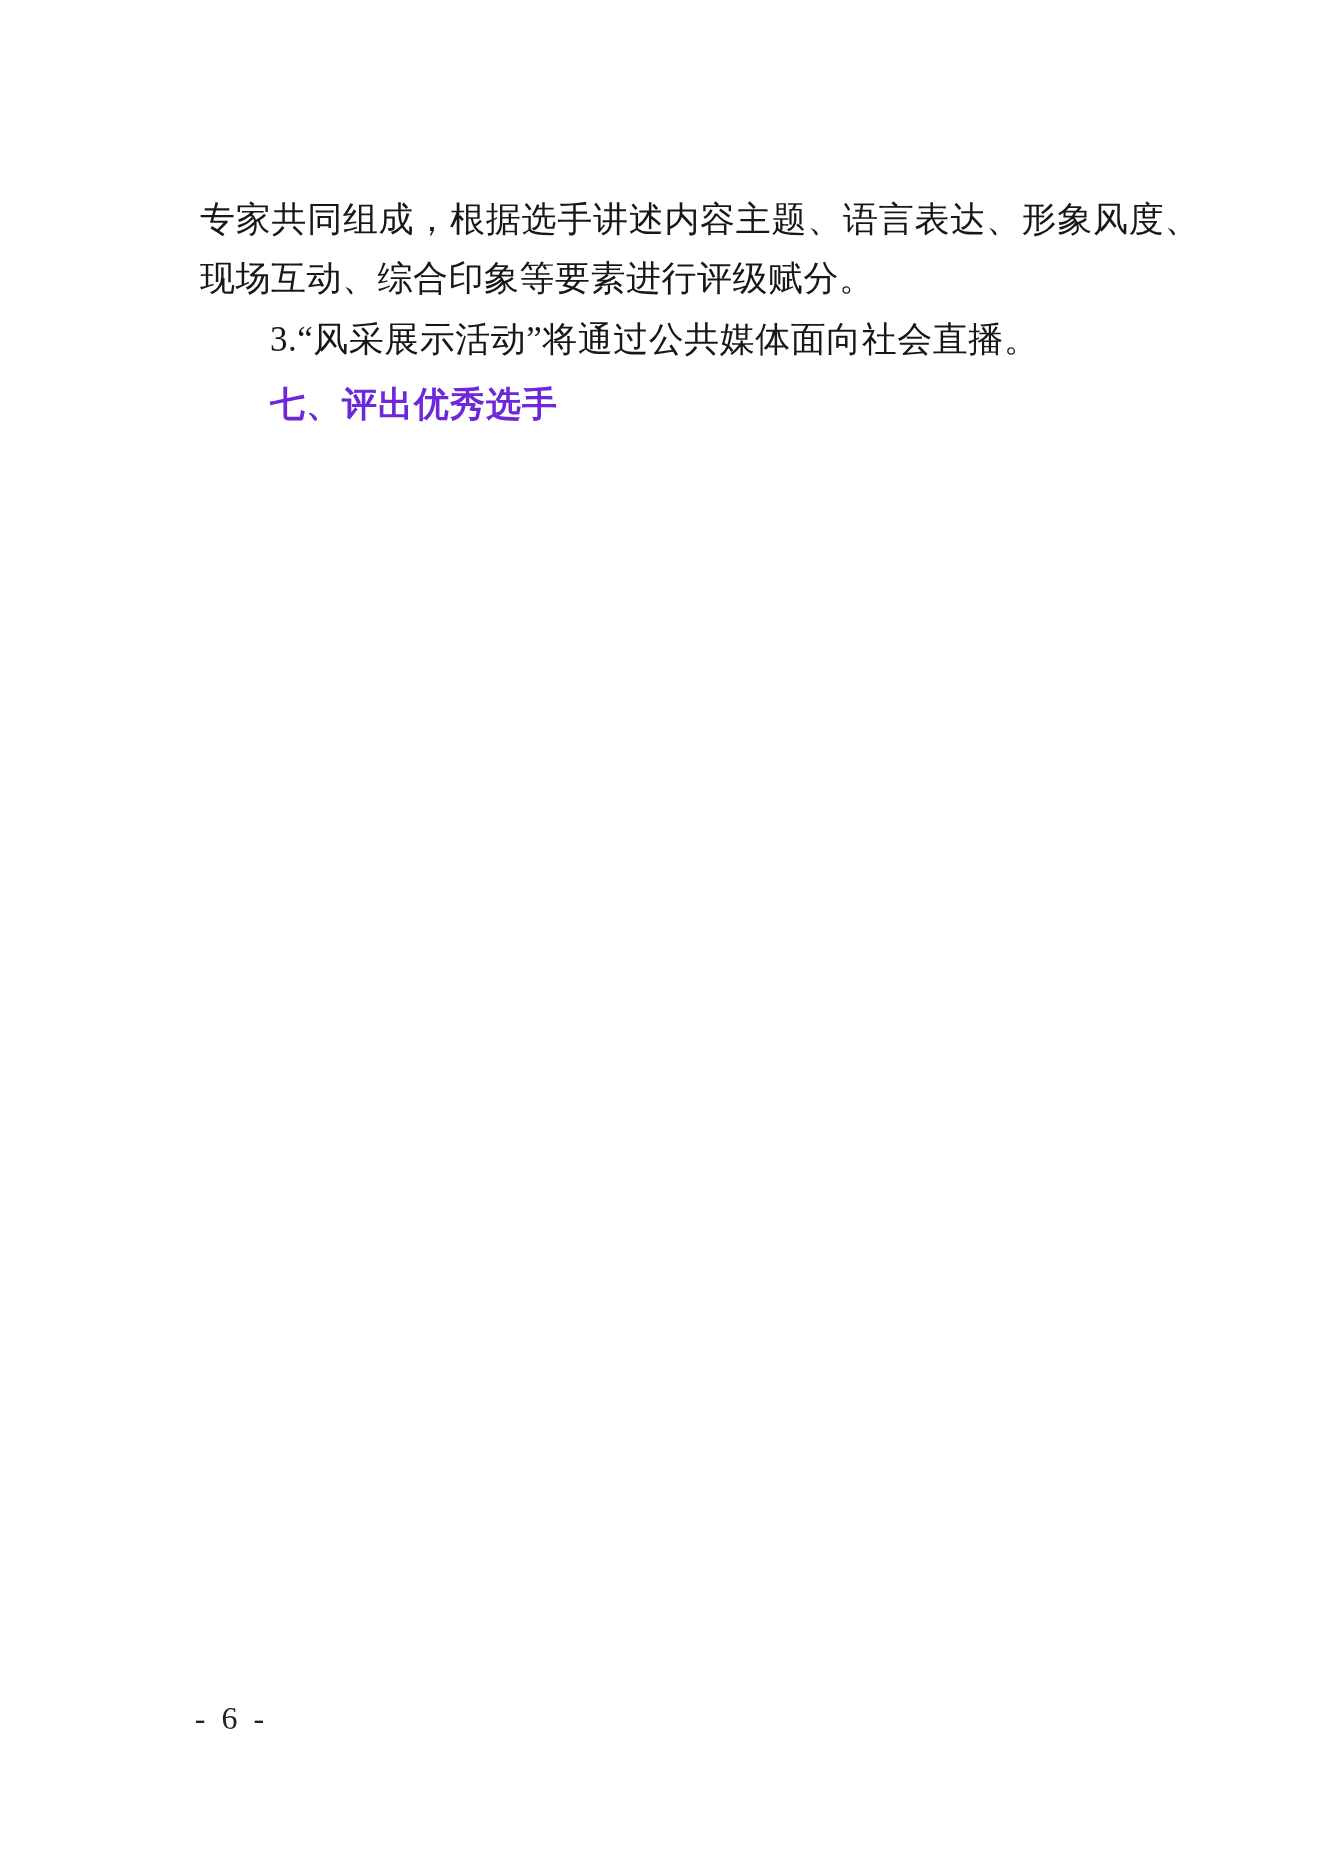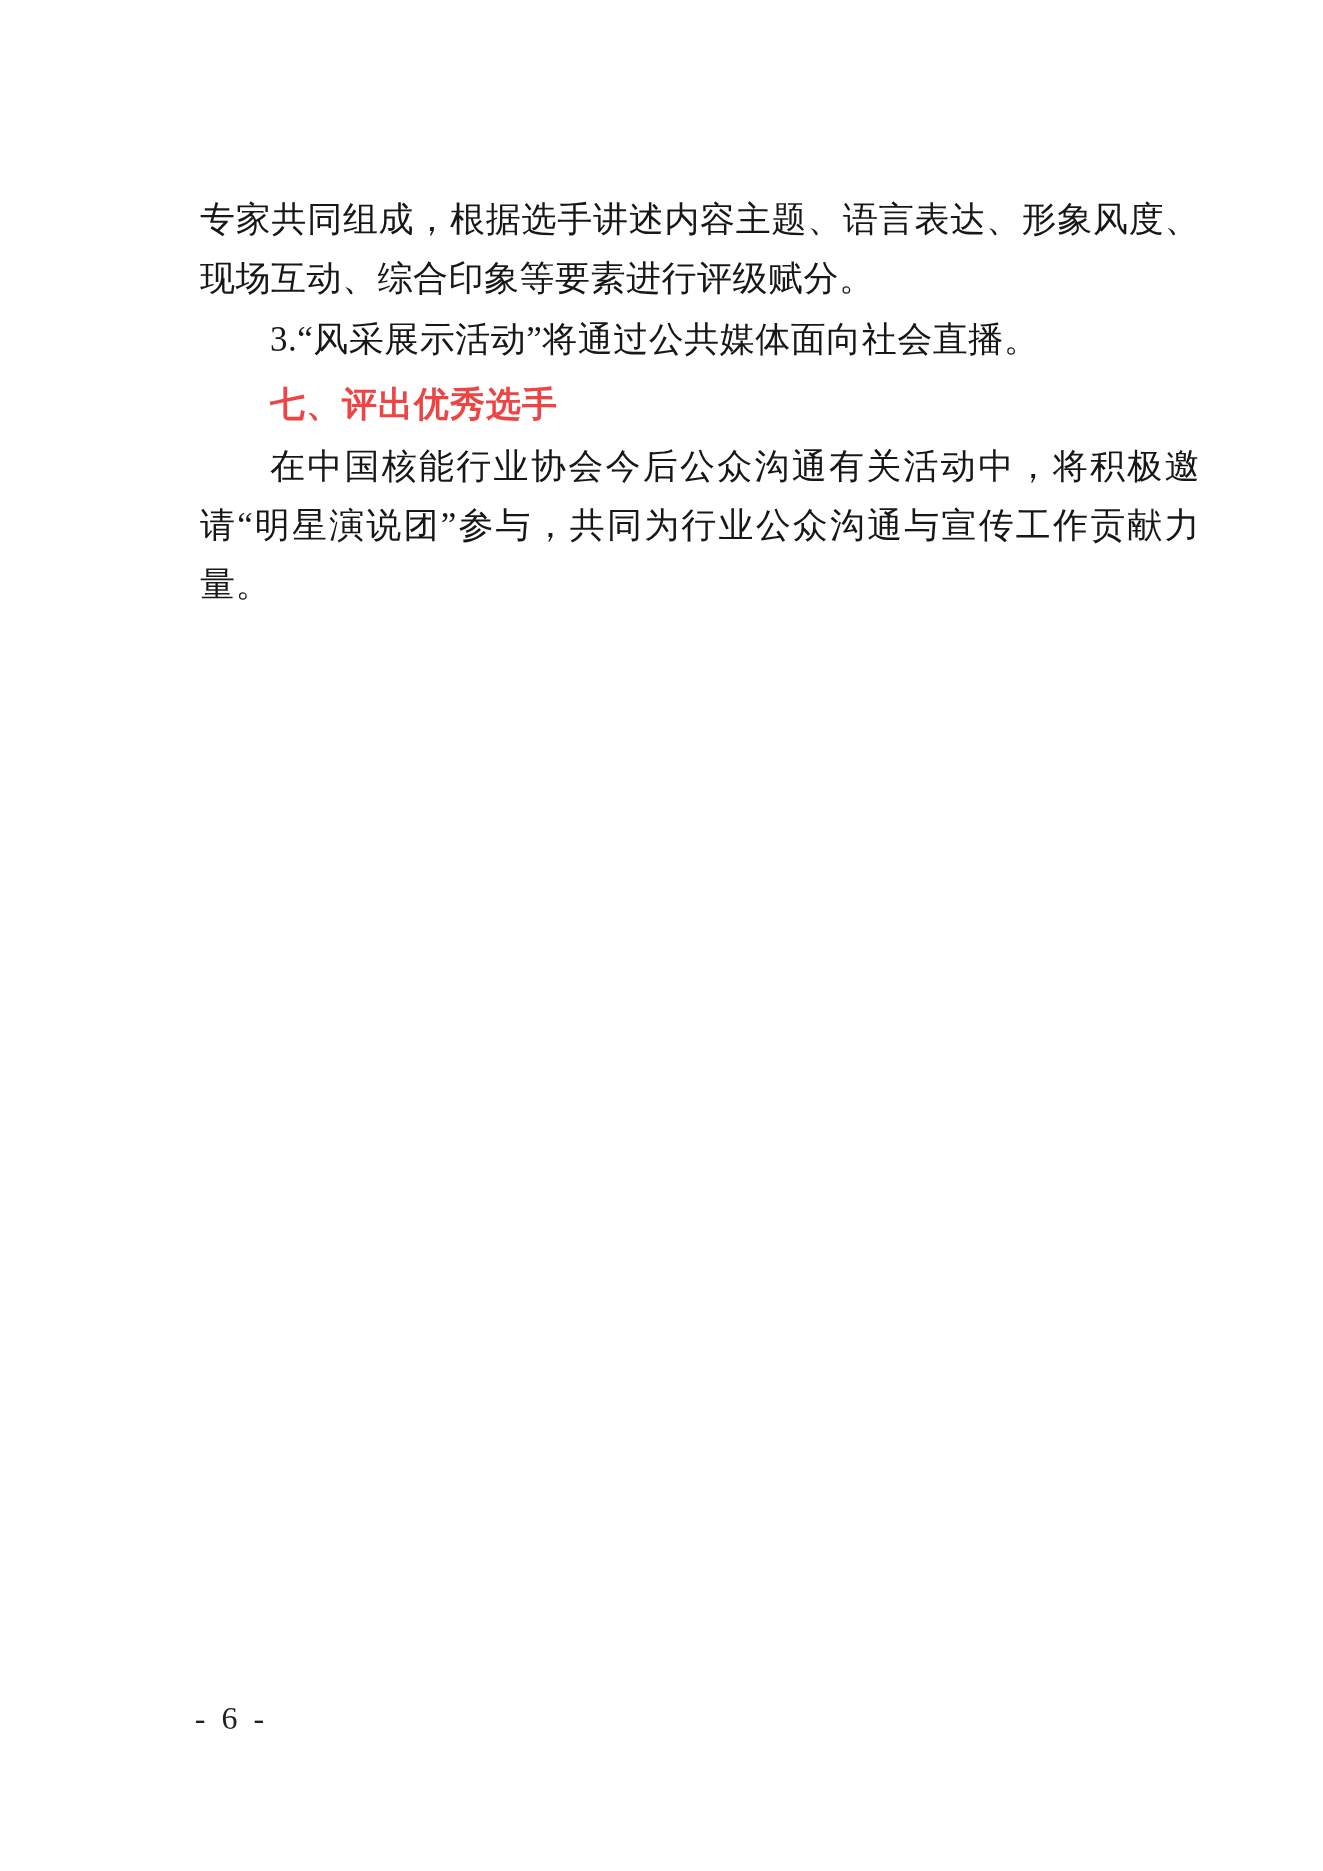--- a/index.html
+++ b/index.html
@@ -44,21 +44,21 @@
   }
   .para.cont {
     text-indent: 0;
   }
   .heading {
     font-size: 35px;
     line-height: 62px;
     font-weight: bold;
     text-indent: 70px;
     margin: 4px 0 2px 0;
-    color: #ef4444;
+    color: #6d28d9;
     font-family: "Liberation Sans", "DejaVu Sans", sans-serif;
     letter-spacing: 1px;
   }
   .footer {
     position: absolute;
     left: 0;
     top: 1700px;
     width: 1323px;
     text-align: center;
     font-size: 32px;
@@ -77,20 +77,19 @@
 <div class="page">
   <div class="content">
 
     <p class="para cont">专家共同组成，根据选手讲述内容主题、语言表达、形象风度、现场互动、综合印象等要素进行评级赋分。</p>
 
     <p class="para indent">3.“风采展示活动”将通过公共媒体面向社会直播。</p>
 
     <h2 class="heading">七、评出优秀选手</h2>
 
 
-    <p class="para indent">在中国核能行业协会今后公众沟通有关活动中，将积极邀请“明星演说团”参与，共同为行业公众沟通与宣传工作贡献力量。</p>
 
   </div>
 
   <div class="footer">
     <span class="page-number">- 6 -</span>
   </div>
 </div>
 
 </body></html>

